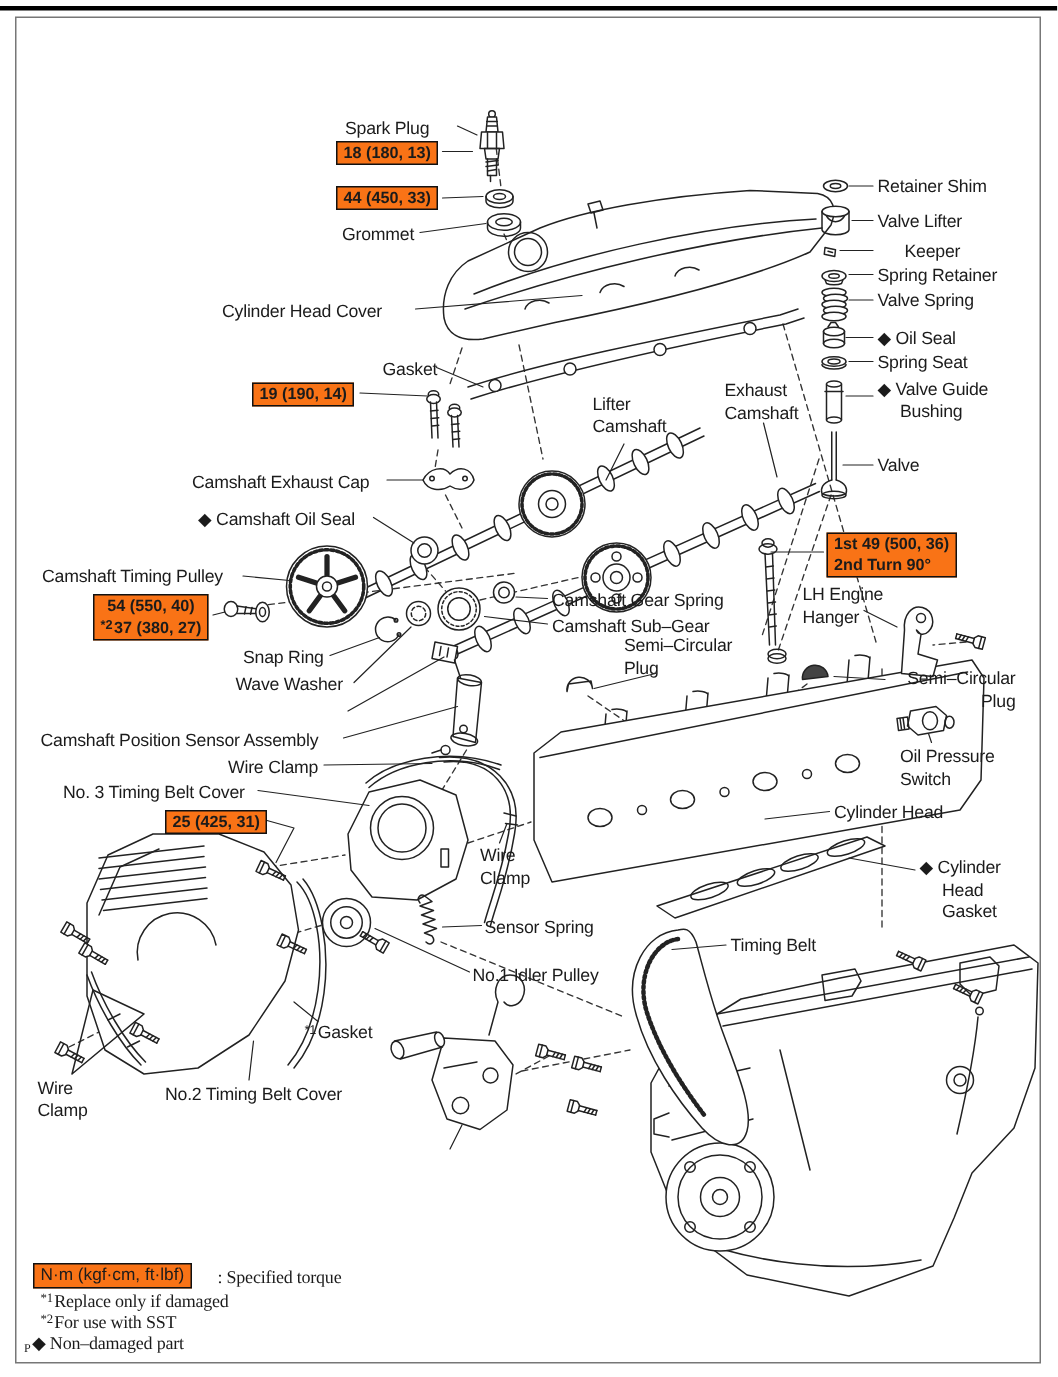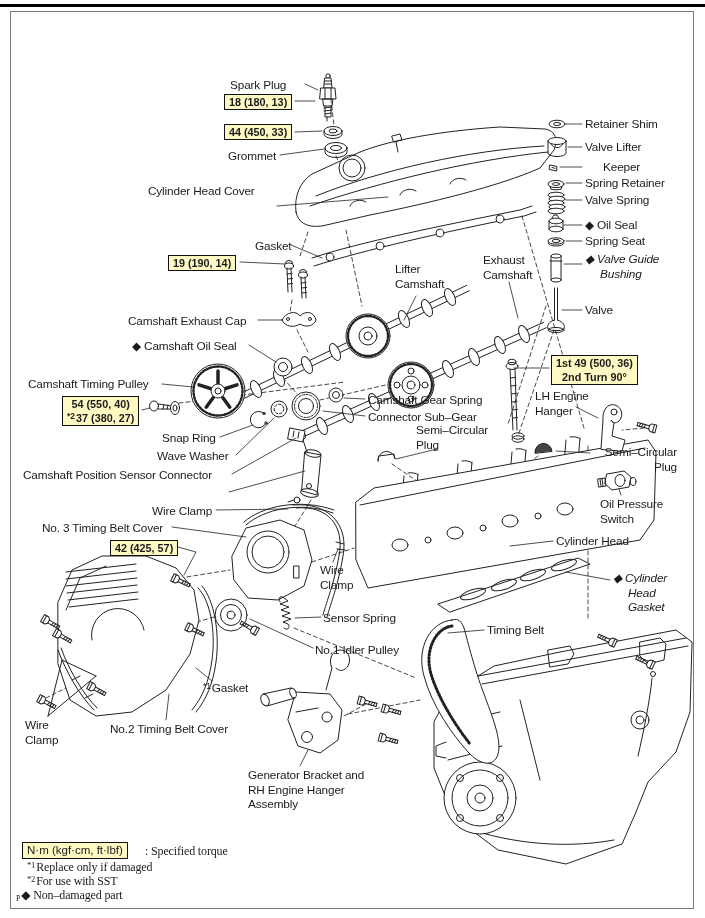--- a/index.html
+++ b/index.html
@@ -4,24 +4,24 @@
 <style>
   html,body{margin:0;padding:0;background:#fff;}
   .page{position:relative;width:705px;height:918px;background:#fff;overflow:hidden;
         font-family:"Liberation Sans",sans-serif;color:#1b1b1b;}
   .toprule{position:absolute;left:0;top:4px;width:705px;height:3px;background:#000;}
   .frame{position:absolute;left:10px;top:11px;width:682px;height:896px;border:1px solid #777;}
   svg.art{position:absolute;left:0;top:0;}
   .lbl{position:absolute;font-size:11.8px;line-height:1.25;letter-spacing:-0.15px;
        white-space:pre-line;color:#1b1b1b;}
   .rt{text-align:right;}
-  .hang{text-indent:-15px;padding-left:15px;font-style:italic;}
-  .tq{position:absolute;border:1.6px solid #111;background:#fef9c3;padding:0 4px;
+  .hang{text-indent:-15px;padding-left:15px;}
+  .tq{position:absolute;border:1.6px solid #111;background:#f97316;padding:0 4px;
       font-size:10.8px;font-weight:bold;line-height:1.3;text-align:center;white-space:nowrap;}
-  .tq.l{text-align:center;}
+  .tq.l{text-align:left;}
   .sup{font-size:8.5px;vertical-align:3px;margin-right:1px;font-weight:inherit;}
   .ppre{font-size:8px;vertical-align:-2px;margin-right:1px;}
   .notes .lbl{font-size:12px;font-family:Liberation Serif, serif;}
 </style>
 </head>
 <body>
 
 <div class="page">
   <div class="toprule"></div>
   <div class="frame"></div>
@@ -479,57 +479,54 @@
           <path d="M564,264 L582,264"></path>
         <path d="M562,310 L582,310"></path>
       </g>
     </g>
   </svg>
 
   <div class="lbl" style="left:230px;top:78px">Spark Plug</div>
   <div class="tq" style="left:224px;top:94px">18 (180, 13)</div>
   <div class="tq" style="left:224px;top:124px">44 (450, 33)</div>
   <div class="lbl" style="left:228px;top:149px">Grommet</div>
-  <div class="lbl" style="left:148px;top:184px">Cylinder Head Cover</div>
+  <div class="lbl" style="left:148px;top:200px">Cylinder Head Cover</div>
   <div class="lbl" style="left:255px;top:239px">Gasket</div>
   <div class="tq" style="left:168px;top:255px">19 (190, 14)</div>
   <div class="lbl" style="left:395px;top:262px">Lifter
 Camshaft</div>
   <div class="lbl" style="left:483px;top:253px">Exhaust
 Camshaft</div>
   <div class="lbl" style="left:128px;top:314px">Camshaft Exhaust Cap</div>
   <div class="lbl" style="left:132px;top:339px">◆ Camshaft Oil Seal</div>
   <div class="lbl" style="left:28px;top:377px">Camshaft Timing Pulley</div>
 
   <div class="tq" style="left:62px;top:396px">
     <div>54 (550, 40)</div>
     <div><span class="sup">*2</span><span>37 (380, 27)</span></div>
   </div>
 
   <div class="lbl" style="left:162px;top:431px">Snap Ring</div>
   <div class="lbl" style="left:157px;top:449px">Wave Washer</div>
-  <div class="lbl" style="left:23px;top:468px">Camshaft Position Sensor Connector</div>
+  <div class="lbl" style="left:27px;top:486px">Camshaft Position Sensor Assembly</div>
   <div class="lbl" style="left:152px;top:504px">Wire Clamp</div>
   <div class="lbl" style="left:42px;top:521px">No. 3 Timing Belt Cover</div>
-  <div class="tq" style="left:110px;top:540px">42 (425, 57)</div>
+  <div class="tq" style="left:110px;top:540px">25 (425, 31)</div>
   <div class="lbl" style="left:320px;top:563px">Wire
 Clamp</div>
   <div class="lbl" style="left:323px;top:611px">Sensor Spring</div>
   <div class="lbl" style="left:315px;top:643px">No.1 Idler Pulley</div>
 
   <div class="lbl" style="left:203px;top:681px"><span class="sup">*1</span><span>Gasket</span></div>
 
   <div class="lbl" style="left:110px;top:722px">No.2 Timing Belt Cover</div>
   <div class="lbl" style="left:25px;top:718px">Wire
 Clamp</div>
-  <div class="lbl" style="left:248px;top:768px">Generator Bracket and
-RH Engine Hanger
-Assembly</div>
   <div class="lbl" style="left:368px;top:393px">Camshaft Gear Spring</div>
-  <div class="lbl" style="left:368px;top:410px">Connector Sub–Gear</div>
+  <div class="lbl" style="left:368px;top:410px">Camshaft Sub–Gear</div>
   <div class="lbl" style="left:416px;top:423px">Semi–Circular
 Plug</div>
 
   <div class="tq l" style="left:551px;top:355px">
     <div>1st 49 (500, 36)</div>
     <div>2nd Turn 90°</div>
   </div>
 
   <div class="lbl" style="left:535px;top:389px">LH Engine
 Hanger</div>

